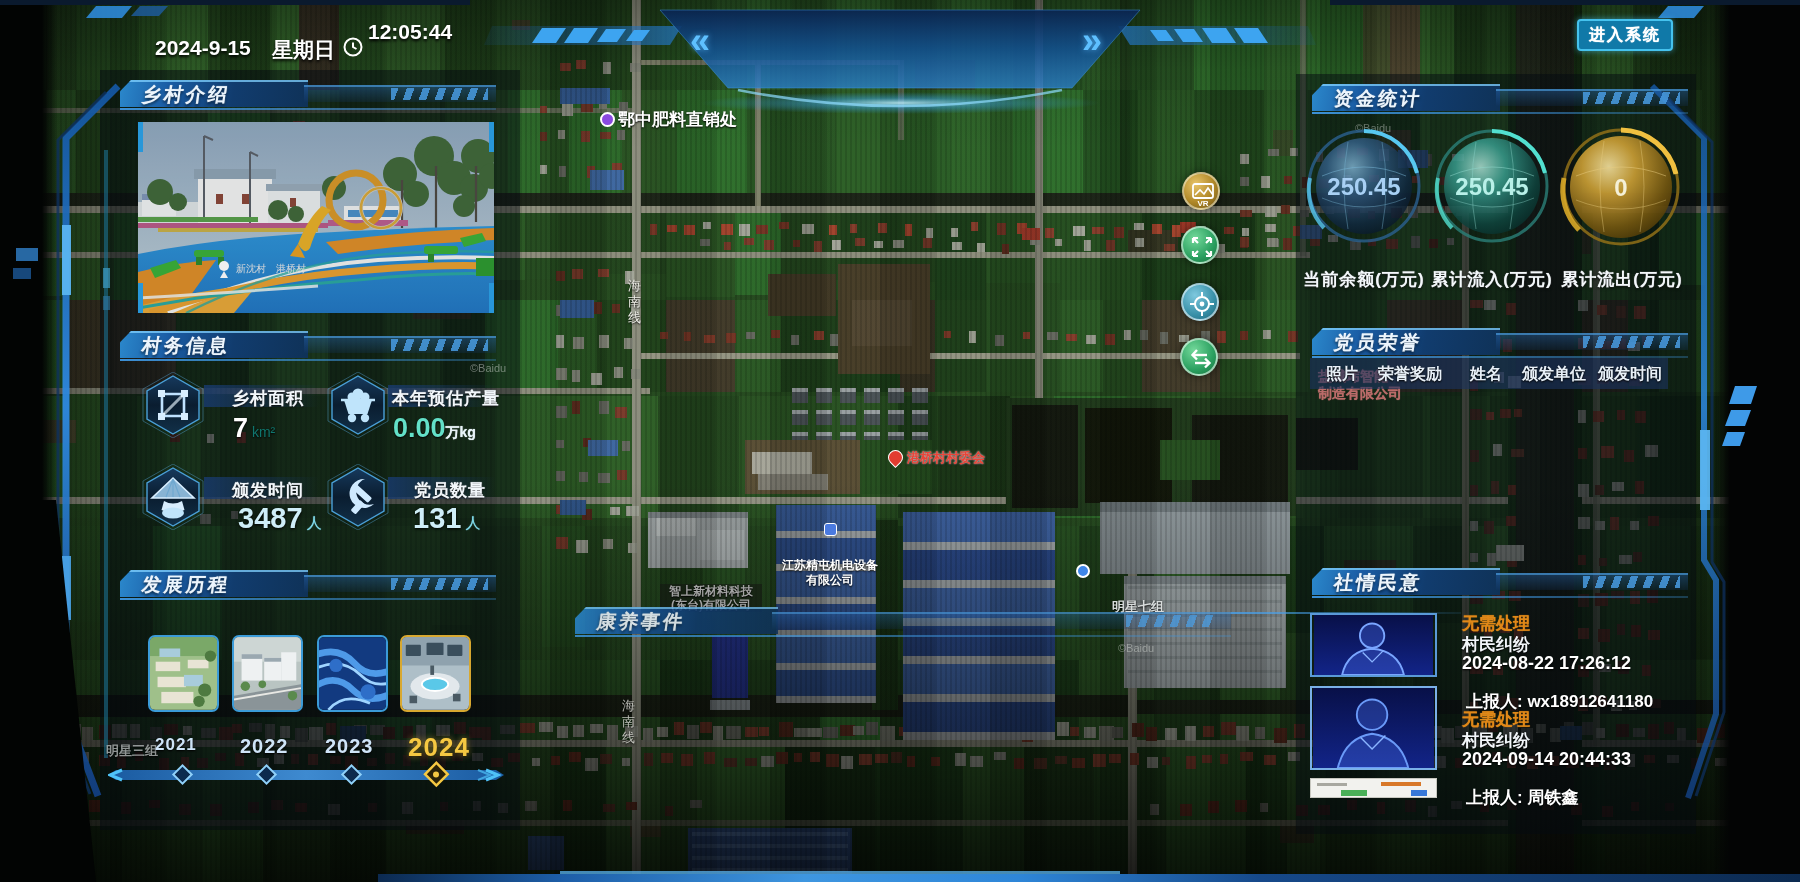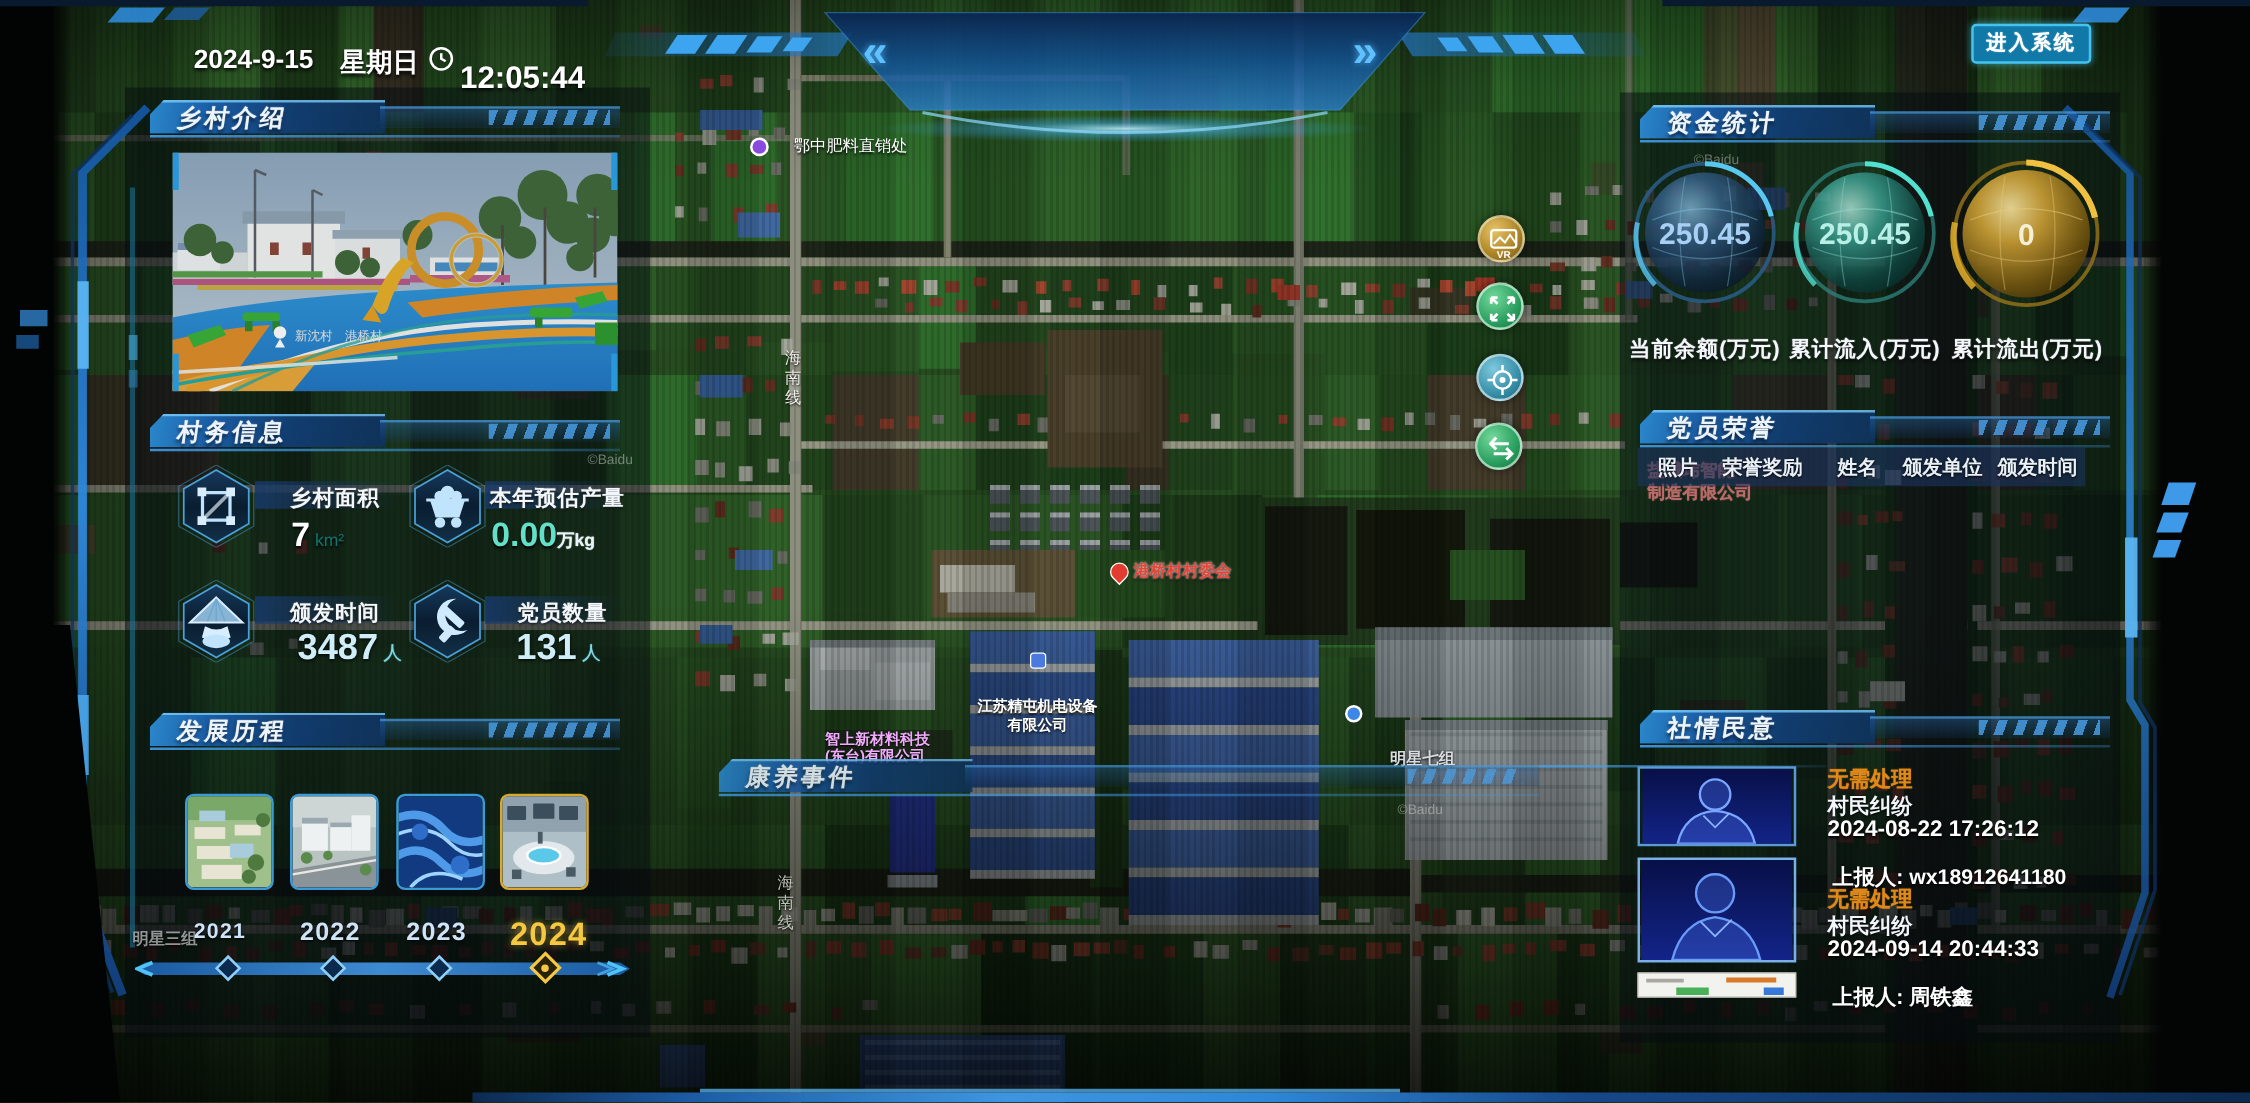--- a/index.html
+++ b/index.html
@@ -1159,39 +1159,39 @@
 <div class="abs" style="left:690px;top:20px;font-size:36px;font-weight:bold;color:#5ec0ff;letter-spacing:-4px;text-shadow:0 0 6px rgba(90,190,255,.8)">«</div>
 <div class="abs" style="left:1082px;top:20px;font-size:36px;font-weight:bold;color:#5ec0ff;letter-spacing:-4px;text-shadow:0 0 6px rgba(90,190,255,.8)">»</div>
 
 <div class="abs cjk" style="left:155px;top:36px;font-size:21px;font-weight:bold;color:#fff;text-shadow:0 2px 3px #000">2024-9-15</div>
 <div class="abs cjk" style="left:272px;top:36px;font-size:21px;font-weight:bold;color:#fff;text-shadow:0 2px 3px #000">星期日</div>
 
 <svg class="abs" style="left:343px;top:37px" width="20" height="20">
       <circle cx="10" cy="10" r="8.5" stroke="#fff" stroke-width="2" fill="none"></circle>
       <path d="M10 5.5 V10 L13.5 12" stroke="#fff" stroke-width="2" fill="none"></path>
     </svg>
-<div class="abs" style="left:368px;top:48px;font-size:25px;font-weight:bold;color:#fff;text-shadow:0 2px 3px #000">12:05:44</div>
+<div class="abs" style="left:368px;top:20px;font-size:21px;font-weight:bold;color:#fff;text-shadow:0 2px 3px #000">12:05:44</div>
 
 <div class="abs cjk" style="left:1577px;top:19px;width:96px;height:32px;background:#1079a8;border:2px solid #45c2ee;
  border-radius:4px;color:#fff;font-size:16px;font-weight:bold;text-align:center;line-height:28px;letter-spacing:2px;
  box-shadow:0 0 6px rgba(70,190,240,.6)">进入系统</div>
 
-<div class="abs" style="left:600px;top:108px"><span style="display:inline-block;width:15px;height:15px;border-radius:50%;background:#8a4ae0;border:2px solid #fff;vertical-align:middle"></span><span class="cjk" style="font-size:13px;font-weight:normal;color:#fff;text-shadow:0 1px 2px #000;margin-left:20px;vertical-align:middle">鄂中肥料直销处</span></div>
+<div class="abs" style="left:600px;top:108px"><span style="display:inline-block;width:15px;height:15px;border-radius:50%;background:#8a4ae0;border:2px solid #fff;vertical-align:middle"></span><span class="cjk" style="font-size:17px;font-weight:bold;color:#fff;text-shadow:0 1px 2px #000;margin-left:3px;vertical-align:middle">鄂中肥料直销处</span></div>
 
 <div class="abs cjk" style="left:628px;top:278px;width:14px;font-size:13px;color:#f0f0ea;text-shadow:0 1px 2px #000;line-height:16px">海南线</div>
 
 <div class="abs cjk" style="left:622px;top:698px;width:14px;font-size:13px;color:#d8d8d2;text-shadow:0 1px 2px #000;line-height:16px;opacity:.85">海南线</div>
 
 <div class="abs" style="left:888px;top:448px"><span style="display:inline-block;width:15px;height:15px;border-radius:50% 50% 50% 0;background:#e23c30;border:1.5px solid #fff;transform:rotate(-45deg);vertical-align:middle"></span><span class="cjk" style="font-size:13px;font-weight:bold;color:#e84438;text-shadow:0 0 2px #fff,0 1px 2px #000;margin-left:4px;vertical-align:middle">港桥村村委会</span></div>
 
 <div class="abs" style="left:770px;top:522px;width:120px;text-align:center">
 <span style="display:inline-block;width:13px;height:13px;border-radius:3px;background:#4a7ae0;border:1px solid #fff"></span>
 <div class="cjk" style="font-size:12px;font-weight:bold;color:#fff;text-shadow:0 1px 2px #000;line-height:15px;margin-top:18px">江苏精屯机电设备<br>有限公司</div></div>
 
-<div class="abs cjk" style="left:660px;top:584px;width:102px;background:rgba(20,22,18,.55);font-size:12px;font-weight:bold;color:#f0abfc;text-shadow:0 1px 1px #000;line-height:14px;text-align:left">智上新材料科技<br>(东台)有限公司</div>
+<div class="abs cjk" style="left:660px;top:584px;width:102px;background:rgba(20,22,18,.55);font-size:12px;font-weight:bold;color:#a3a3a3;text-shadow:0 1px 1px #000;line-height:14px;text-align:center">智上新材料科技<br>(东台)有限公司</div>
 
 <div class="abs" style="left:1076px;top:564px"><span style="display:inline-block;width:14px;height:14px;border-radius:50%;background:#3e86e8;border:2px solid #fff"></span></div>
 <div class="abs cjk" style="left:1112px;top:598px;font-size:13px;font-weight:bold;color:#d8dcdc;text-shadow:0 1px 2px #000">明星七组</div>
 
 <div class="abs cjk" style="left:106px;top:742px;font-size:13px;font-weight:bold;color:#a8acac;text-shadow:0 1px 2px #000;opacity:.85">明星三组</div>
 
 <div class="abs" style="left:470px;top:362px;font-size:11px;color:#cfd4cf;opacity:.5">©Baidu</div>
 <div class="abs" style="left:1118px;top:642px;font-size:11px;color:#cfd4cf;opacity:.5">©Baidu</div>
 <div class="abs" style="left:1355px;top:122px;font-size:11px;color:#cfd4cf;opacity:.45">©Baidu</div>
 

